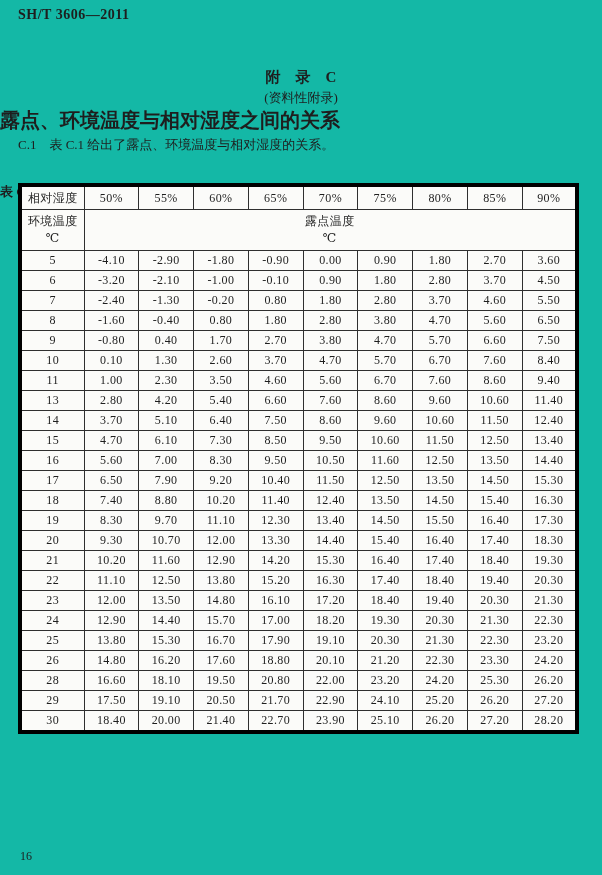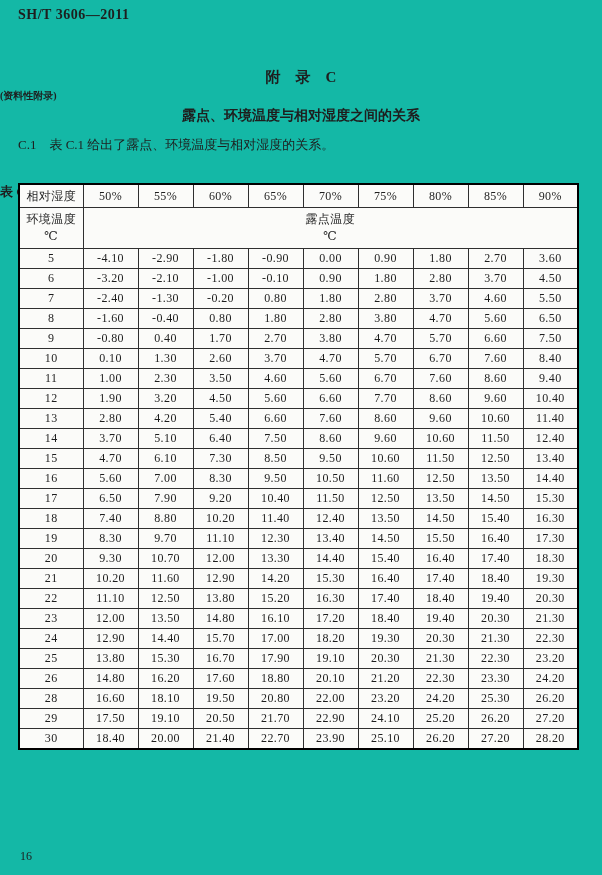--- a/index.html
+++ b/index.html
@@ -30,29 +30,30 @@
     top: 68px;
     width: 100%;
     text-align: center;
     font-size: 15px;
     font-weight: bold;
   }
   .appendix-subtitle {
     position: absolute;
     top: 89px;
     width: 100%;
-    font-size: 10px;
-    font-weight: bold;
+    text-align: center;
+    font-size: 13px;
+    font-weight: normal;
   }
   .appendix-heading {
     position: absolute;
     top: 107px;
     width: 100%;
-    text-align: center;
-    font-size: 14px;
+    text-align: left;
+    font-size: 20px;
     font-weight: bold;
   }
   .clause-text {
     position: absolute;
     left: 18px;
     top: 136px;
     font-size: 13px;
   }
   .table-caption {
     position: absolute;
@@ -63,21 +64,21 @@
     font-weight: bold;
     margin-top: 11px;
   }
   table.rh-table {
     position: absolute;
     left: 18px;
     top: 183px;
     width: 561px;
     border-collapse: collapse;
     table-layout: fixed;
-    border: 2px solid #000000;
+    border: 4px solid #000000;
     background: #fbfbf9;
   }
   table.rh-table th,
   table.rh-table td {
     border: 1px solid #2f2f2f;
     text-align: center;
     vertical-align: middle;
     padding: 0;
     font-weight: normal;
     font-size: 12px;
@@ -224,32 +225,20 @@
           <td>2.30</td>
           <td>3.50</td>
           <td>4.60</td>
           <td>5.60</td>
           <td>6.70</td>
           <td>7.60</td>
           <td>8.60</td>
           <td>9.40</td>
         </tr>
         <tr>
-          <td>12</td>
-          <td>1.90</td>
-          <td>3.20</td>
-          <td>4.50</td>
-          <td>5.60</td>
-          <td>6.60</td>
-          <td>7.70</td>
-          <td>8.60</td>
-          <td>9.60</td>
-          <td>10.40</td>
-        </tr>
-        <tr>
           <td>13</td>
           <td>2.80</td>
           <td>4.20</td>
           <td>5.40</td>
           <td>6.60</td>
           <td>7.60</td>
           <td>8.60</td>
           <td>9.60</td>
           <td>10.60</td>
           <td>11.40</td>

